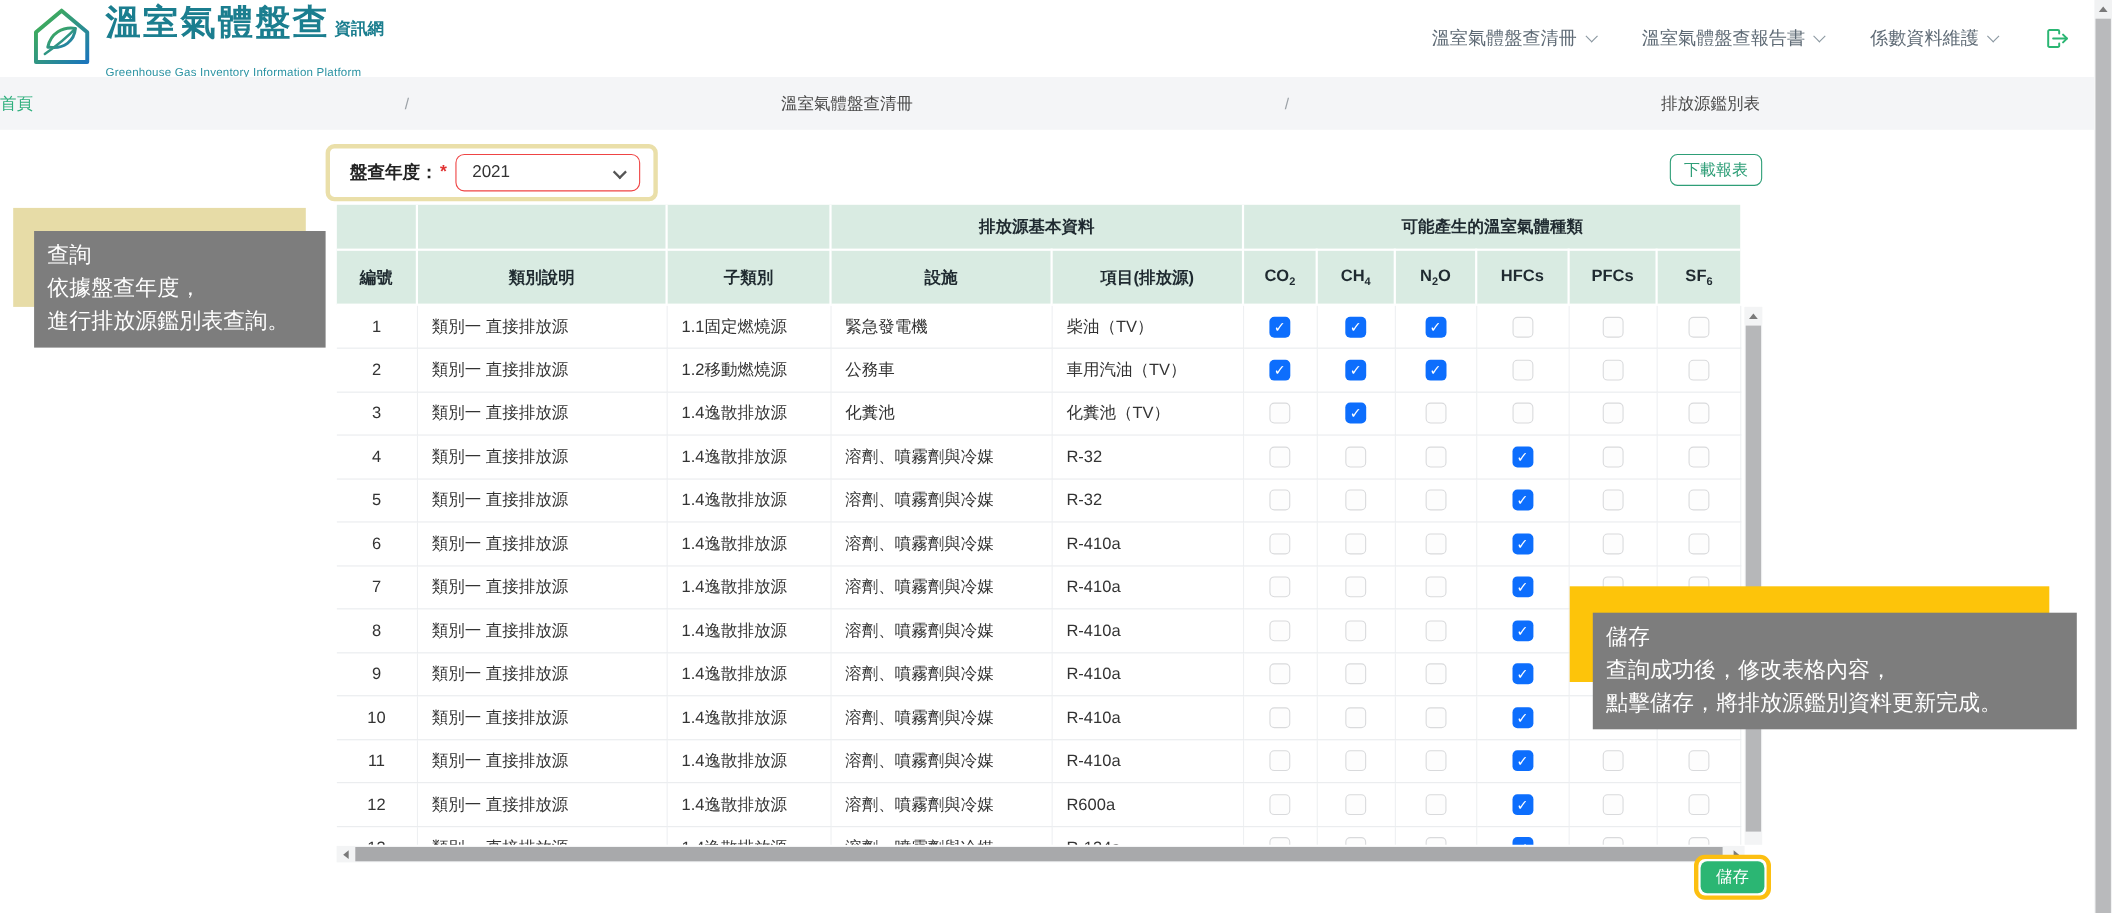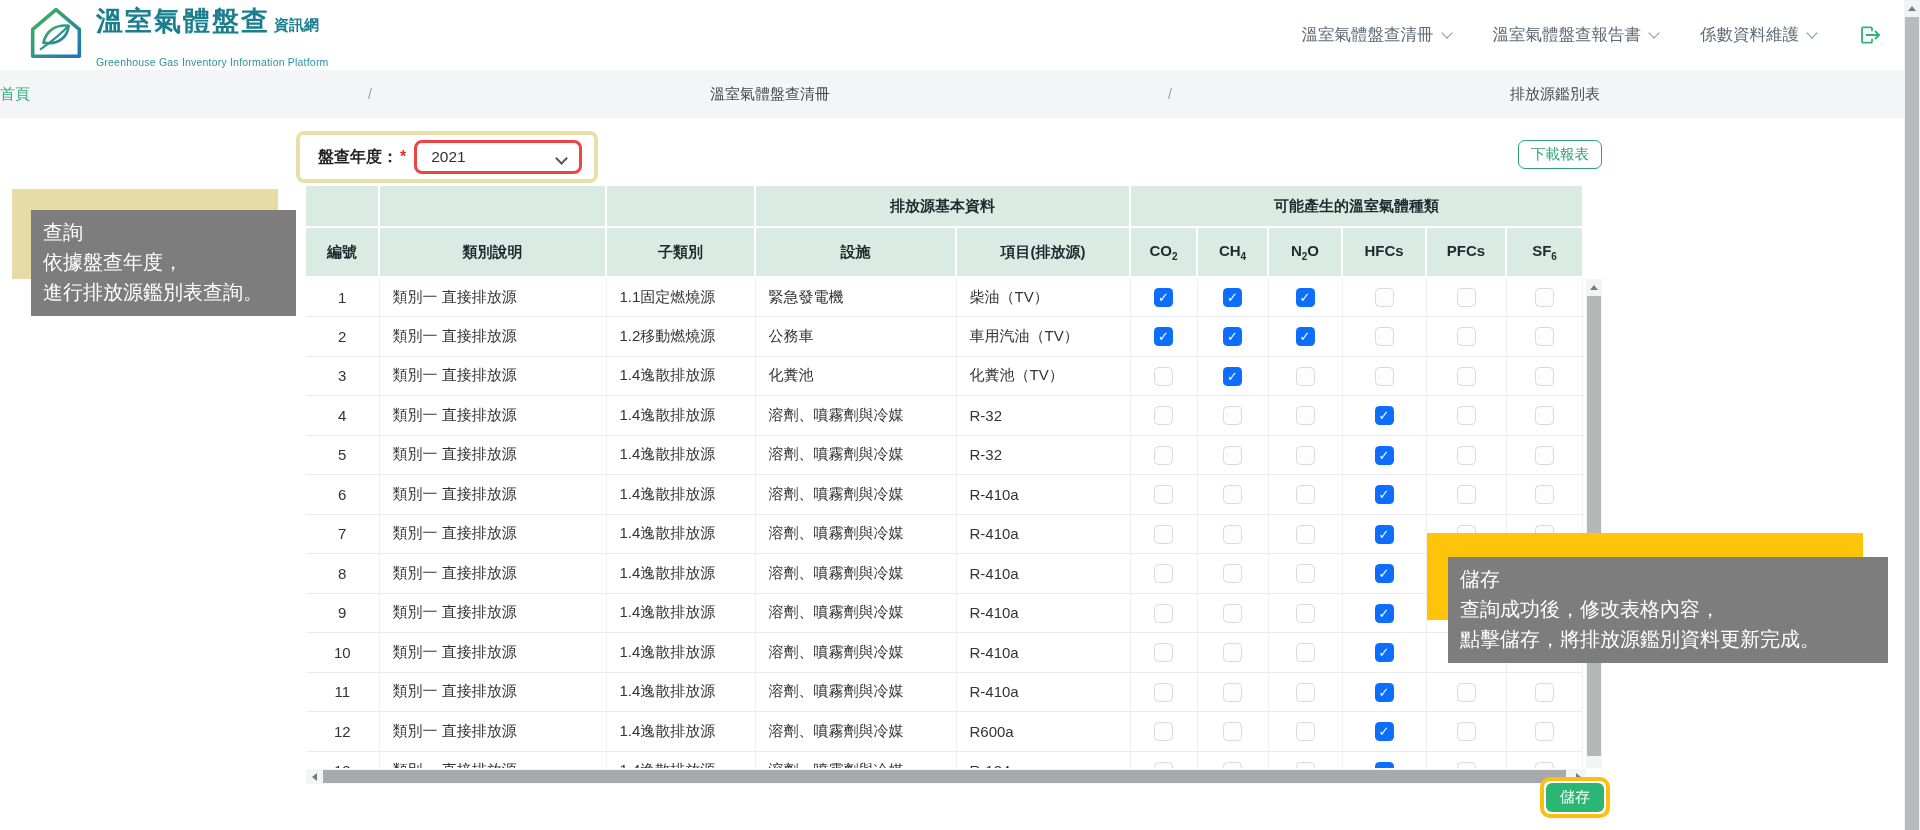--- a/index.html
+++ b/index.html
@@ -5,42 +5,42 @@
   * { margin:0; padding:0; box-sizing:border-box; }
   html,body { background:#fff; }
   body { font-family:"Liberation Sans","DejaVu Sans",sans-serif; color:#333; }
   #page { position:relative; width:1920px; height:830px; background:#fff; overflow:hidden; }
 
   
   .topbar { position:absolute; top:0; left:0; width:1904px; height:70px; background:#fff;
             display:flex; align-items:center; justify-content:space-between; padding:0 22px 0 30px; }
   .brand { display:flex; align-items:center; gap:14px; cursor:pointer; }
   .brand-text .line1 { display:flex; align-items:baseline; gap:4px; }
-  .brand-title { font-size:27px; font-weight:bold; color:#1b7e8f; letter-spacing:2px; }
+  .brand-title { font-size:32px; font-weight:bold; color:#1b7e8f; letter-spacing:2px; }
   .brand-title-sub { font-size:15px; font-weight:bold; color:#1b7e8f; }
   .brand-subtitle { font-size:10.5px; color:#2b93a3; margin-top:17px; letter-spacing:.2px; }
   .nav { display:flex; align-items:center; gap:42px; }
   .nav-item { display:flex; align-items:center; font-size:16.5px; color:#5f6b76; cursor:pointer; }
   .chev { display:inline-block; width:8px; height:8px; border-right:1.8px solid #8a97a0;
           border-bottom:1.8px solid #8a97a0; transform:rotate(45deg); margin-left:9px; margin-top:-4px; }
 
   
   .crumbbar { position:absolute; top:70px; left:0; width:1904px; height:48px; background:#f4f5f7;
               display:flex; align-items:center; justify-content:space-between; padding-right:304px; }
   .crumbbar .crumb { font-size:15px; color:#4a4a4a; }
   .crumbbar .crumb.home { color:#2eaf7d; cursor:pointer; }
   .crumbbar .crumb.link { cursor:pointer; }
   .crumbbar .sep { color:#9aa0a6; margin:0 12px; font-size:14px; }
 
   
   .filter-wrap { position:absolute; top:131px; left:296px; border:4px solid #eadfa9; border-radius:8px;
                  background:#fff; padding:5px 12px 5px 18px; display:flex; align-items:center; }
   .filter-label { font-size:16px; font-weight:bold; color:#222; }
   .req { color:#e03131; font-size:16px; margin:0 8px 0 2px; font-weight:bold; }
-  .year-select { position:relative; width:168px; height:34px; border:3px solid #ef4444; border-radius:8px;
+  .year-select { position:relative; width:168px; height:34px; border:1px solid #ef4444; border-radius:8px;
                  background:#fff; display:flex; align-items:center; padding:0 14px; font-size:15.5px;
                  color:#333; cursor:pointer; }
   .year-select .chev2 { position:absolute; right:13px; top:11px; width:9px; height:9px;
                  border-right:2px solid #555; border-bottom:2px solid #555; transform:rotate(45deg); }
 
   .download-btn { position:absolute; top:140px; left:1518px; width:84px; height:29px; background:#fff;
                   border:1px solid #2e9e77; border-radius:7px; color:#2e9e77; font-size:14.5px;
                   display:flex; align-items:center; justify-content:center; cursor:pointer; }
 
   

